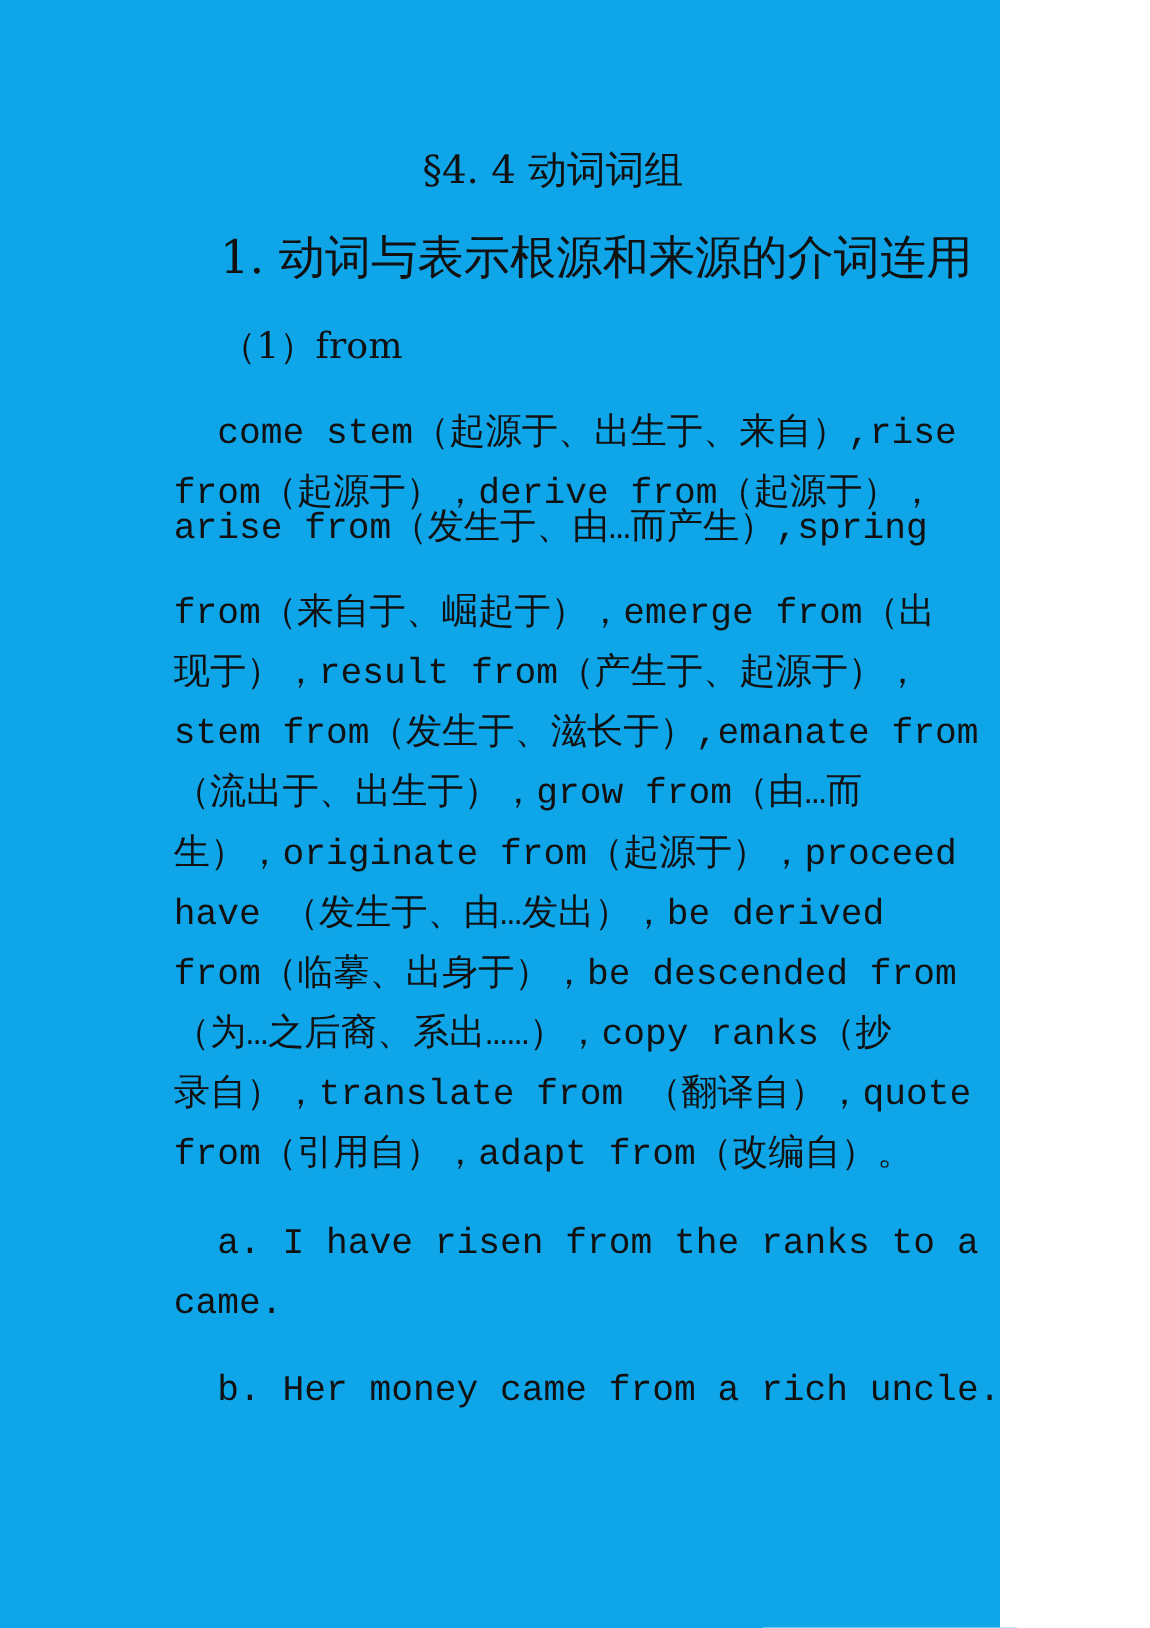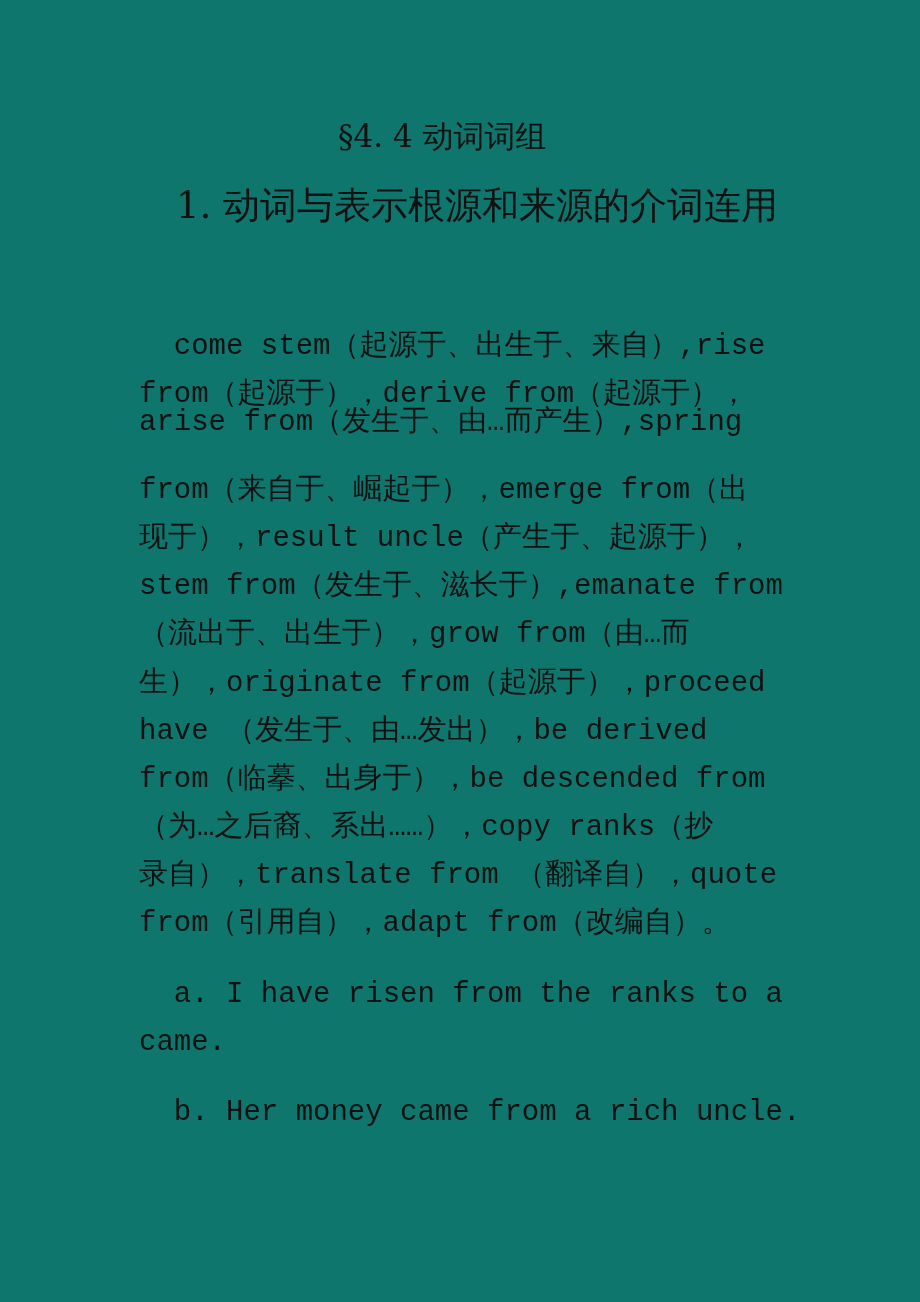--- a/index.html
+++ b/index.html
@@ -12,23 +12,23 @@
       height: 1302px;
       position: relative;
       overflow: hidden;
       font-family: "Liberation Mono", "DejaVu Sans Mono", "DejaVu Serif", monospace;
       color: #000000;
     }
     .page {
       position: absolute;
       left: 0;
       top: 0;
-      width: 920px;
+      width: 800px;
       height: 1302px;
-      background: #0f766e;
+      background: #0ea5e9;
       text-decoration: underline;
     }
     .line {
       position: absolute;
       white-space: pre;
       font-size: 29px;
       line-height: 36px;
       height: 36px;
       letter-spacing: 0px;
       color: #111111;
@@ -51,27 +51,28 @@
   </style>
 </head>
 <body>
 
 <div class="page">
 
   <div class="line title" style="left:338px; top:118px;">§4. 4 动词词组</div>
 
   <div class="line heading" style="left:176px; top:188px;">1. 动词与表示根源和来源的介词连用</div>
 
+  <div class="line sub" style="left:176px; top:258px;">（1）from</div>
 
   <div>
     <div class="line body-line" style="top:329px;">  come stem（起源于、出生于、来自）,rise</div>
     <div class="line body-line" style="top:377px;">from（起源于），derive from（起源于），</div>
     <div class="line body-line" style="top:405px;">arise from（发生于、由…而产生）,spring</div>
     <div class="line body-line" style="top:473px;">from（来自于、崛起于），emerge from（出</div>
-    <div class="line body-line" style="top:521px;">现于），result uncle（产生于、起源于），</div>
+    <div class="line body-line" style="top:521px;">现于），result from（产生于、起源于），</div>
     <div class="line body-line" style="top:569px;">stem from（发生于、滋长于）,emanate from</div>
     <div class="line body-line" style="top:617px;">（流出于、出生于），grow from（由…而</div>
     <div class="line body-line" style="top:666px;">生），originate from（起源于），proceed</div>
     <div class="line body-line" style="top:714px;">have （发生于、由…发出），be derived</div>
     <div class="line body-line" style="top:762px;">from（临摹、出身于），be descended from</div>
     <div class="line body-line" style="top:810px;">（为…之后裔、系出……），copy ranks（抄</div>
     <div class="line body-line" style="top:858px;">录自），translate from （翻译自），quote</div>
     <div class="line body-line" style="top:906px;">from（引用自），adapt from（改编自）。</div>
   </div>
 

